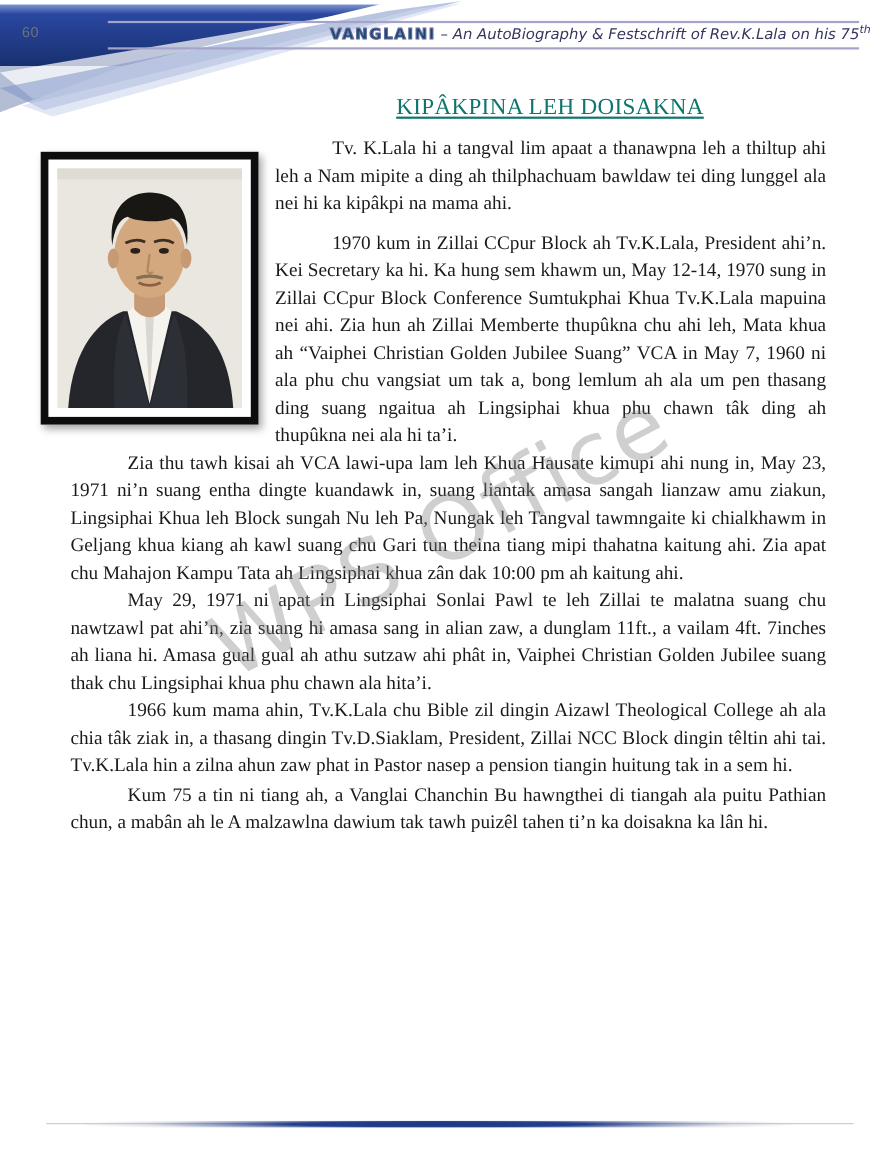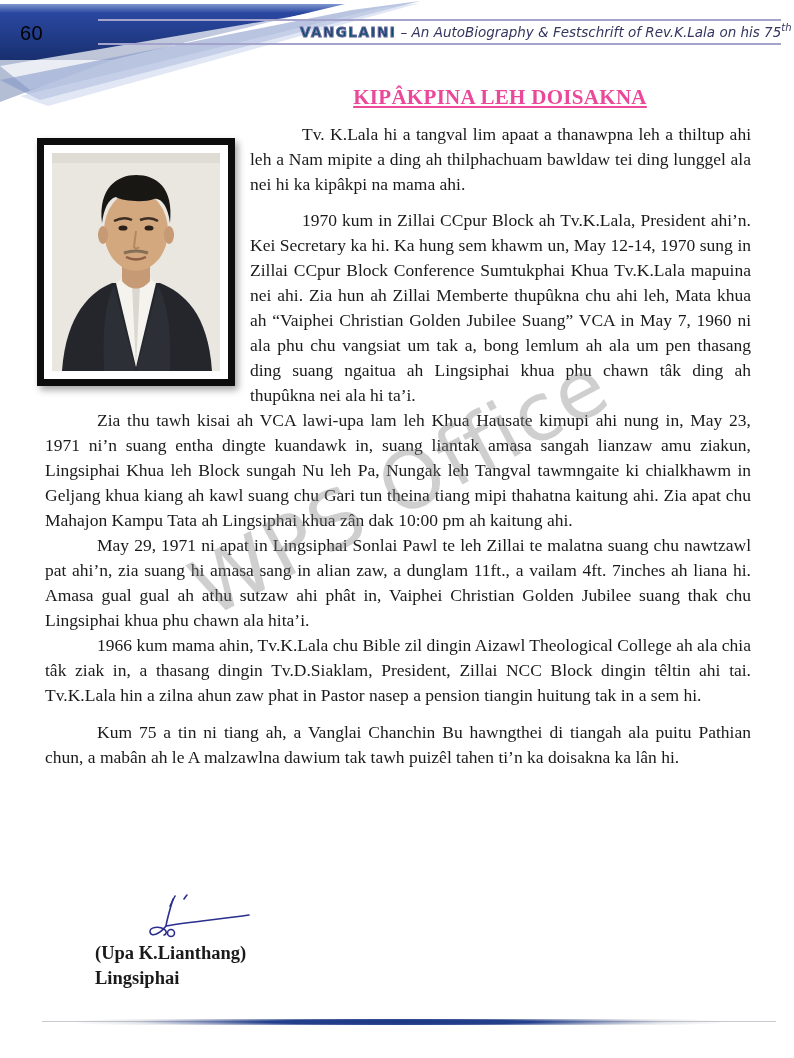--- a/index.html
+++ b/index.html
@@ -11,61 +11,61 @@
     overflow:hidden;
     font-family:"Liberation Serif", serif;
     color:#1a1a1a;
   }
 
   
   .header { position:absolute; top:0; left:0; width:100%; height:110px; }
   .corner-art { position:absolute; top:0; left:0; }
   .page-num {
     position:absolute; top:22px; left:20px;
-    color:#000000; font-family:"Liberation Sans", sans-serif;
-    font-size:20px; letter-spacing:.5px; z-index:3;
+    color:#737373; font-family:"Liberation Sans", sans-serif;
+    font-size:13px; letter-spacing:.5px; z-index:3;
   }
   .hrule { position:absolute; height:2px; background:#a3a3cc; z-index:1; }
   .hrule.top { top:19px; left:98px; right:13px; }
   .hrule.bottom { top:43px; left:98px; right:13px; }
   .header-text {
     position:absolute; top:22px; left:300px; right:24px;
     text-align:right; white-space:nowrap; z-index:2;
     font-family:"DejaVu Sans", sans-serif; font-size:13.5px;
     color:#35355f; font-style:italic;
   }
   .journal-name {
     font-style:normal; font-weight:bold; letter-spacing:1.5px;
     color:#0c4a6e; -webkit-text-stroke:1px #6a6a9d;
     text-shadow:0 0 1px #8a8ab5;
   }
   .header-text sup { font-size:10px; }
 
   
   .doc-title {
     position:absolute; top:85px; left:240px; width:520px;
-    text-align:center; font-size:21px; font-weight:bold;
-    text-decoration:underline; letter-spacing:.3px; color:#ec4899;
+    text-align:center; font-size:21px; font-weight:normal;
+    text-decoration:underline; letter-spacing:.3px; color:#0f766e;
   }
 
   
   .content {
     position:absolute; top:122px; left:45px; width:706px;
     font-size:17.5px; line-height:25px; text-align:justify;
   }
   .photo-frame {
     float:left; margin:16px 15px 6px -8px;
     width:198px; height:248px;
     border:7px solid #0d0d0d; background:#ffffff; padding:8px;
     box-shadow:3px 4px 7px rgba(0,0,0,.35);
   }
   .photo-frame svg { display:block; width:168px; height:218px; }
-  .content p { text-indent:52px; }
+  .content p { text-indent:52px;padding-left:19px; }
   .content p.gap-after { margin-bottom:11px; }
-  .content p.gap-before { margin-top:12px; }
+  .content p.gap-before { margin-top:2px; }
 
   
   .watermark {
     position:absolute; top:440px; left:140px; width:520px;
     text-align:center; transform:rotate(-28deg);
     font-family:"DejaVu Sans", sans-serif; font-size:80px; font-weight:500;
     color:rgba(128,128,128,.38); letter-spacing:2px;
     z-index:5; pointer-events:none; white-space:nowrap;
   }
 
@@ -156,32 +156,19 @@
     <p class="gap-after">Tv. K.Lala hi a tangval lim apaat a thanawpna leh a thiltup ahi leh a Nam mipite a ding ah thilphachuam bawldaw tei ding lunggel ala nei hi ka kipâkpi na mama ahi.</p>
     <p>1970 kum in Zillai CCpur Block ah Tv.K.Lala, President ahi’n. Kei Secretary ka hi. Ka hung sem khawm un, May 12-14, 1970 sung in Zillai CCpur Block Conference Sumtukphai Khua Tv.K.Lala mapuina nei ahi. Zia hun ah Zillai Memberte thupûkna chu ahi leh, Mata khua ah “Vaiphei Christian Golden Jubilee Suang” VCA in May 7, 1960 ni ala phu chu vangsiat um tak a, bong lemlum ah ala um pen thasang ding suang ngaitua ah Lingsiphai khua phu chawn tâk ding ah thupûkna nei ala hi ta’i.</p>
     <p>Zia thu tawh kisai ah VCA lawi-upa lam leh Khua Hausate kimupi ahi nung in, May 23, 1971 ni’n suang entha dingte kuandawk in, suang liantak amasa sangah lianzaw amu ziakun, Lingsiphai Khua leh Block sungah Nu leh Pa, Nungak leh Tangval tawmngaite ki chialkhawm in Geljang khua kiang ah kawl suang chu Gari tun theina tiang mipi thahatna kaitung ahi. Zia apat chu Mahajon Kampu Tata ah Lingsiphai khua zân dak 10:00 pm ah kaitung ahi.</p>
     <p>May 29, 1971 ni apat in Lingsiphai Sonlai Pawl te leh Zillai te malatna suang chu nawtzawl pat ahi’n, zia suang hi amasa sang in alian zaw, a dunglam 11ft., a vailam 4ft. 7inches ah liana hi. Amasa gual gual ah athu sutzaw ahi phât in, Vaiphei Christian Golden Jubilee suang thak chu Lingsiphai khua phu chawn ala hita’i.</p>
     <p>1966 kum mama ahin, Tv.K.Lala chu Bible zil dingin Aizawl Theological College ah ala chia tâk ziak in, a thasang dingin Tv.D.Siaklam, President, Zillai NCC Block dingin têltin ahi tai. Tv.K.Lala hin a zilna ahun zaw phat in Pastor nasep a pension tiangin huitung tak in a sem hi.</p>
     <p class="gap-before">Kum 75 a tin ni tiang ah, a Vanglai Chanchin Bu hawngthei di tiangah ala puitu Pathian chun, a mabân ah le A malzawlna dawium tak tawh puizêl tahen ti’n ka doisakna ka lân hi.</p>
   </div>
 
   <div class="watermark">WPS Office</div>
 
-  <div class="sig-block">
-    <svg class="sig-ink" width="130" height="46" viewBox="0 0 130 46">
-      <g fill="none" stroke="#2a2e8e" stroke-width="1.6" stroke-linecap="round">
-        <path d="M38 3 L33 13"></path>
-        <path d="M36 6 C33 16 30 26 29 33 C22 42 14 44 13 39 C12 34 22 33 27 36 C30 38 30 41 27 42"></path>
-        <path d="M29 33 C50 29 85 26 112 22"></path>
-        <circle cx="34" cy="40" r="3.5"></circle>
-        <path d="M47 6 q2 -3 3 -4"></path>
-      </g>
-    </svg>
-    <div class="sig-name">(Upa K.Lianthang)</div>
-    <div class="sig-place">Lingsiphai</div>
-  </div>
 
   <div class="footer-rule">
     <div class="thin"></div>
     <div class="lens"></div>
   </div>
 
 </div>
 
 </body></html>

